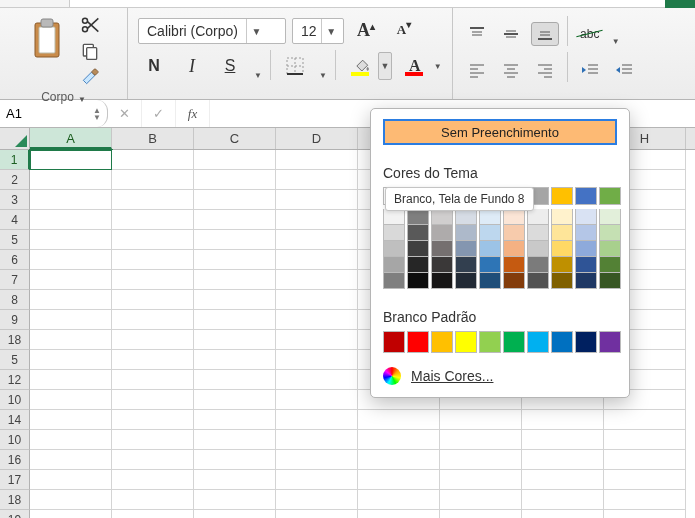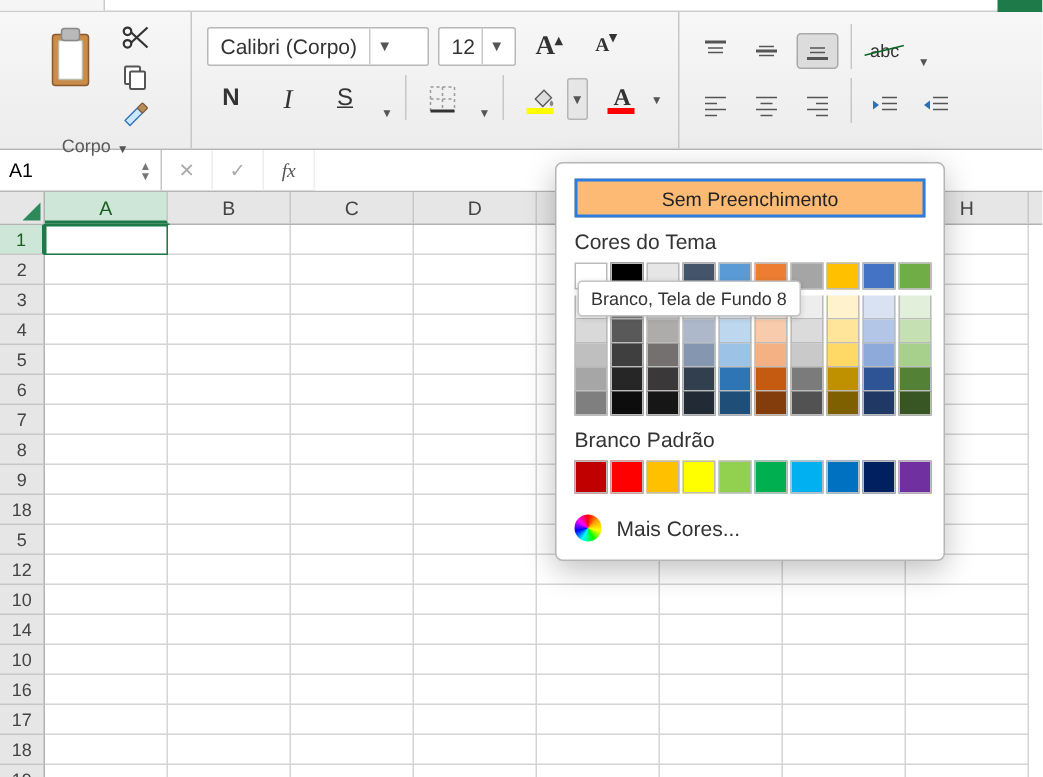--- a/index.html
+++ b/index.html
@@ -105,21 +105,21 @@
   
   .strike-icon{font-size:12px;font-family:Arial;position:relative;}
   .strike-icon:after{content:"";position:absolute;left:-4px;right:-4px;top:45%;height:1.3px;background:#0b6623;transform:rotate(-14deg);}
   
   .formula-bar{
     height:28px;display:flex;align-items:stretch;border-bottom:1px solid #b5b5b5;
     background:#fff;
   }
   .name-box{
     width:108px;border-right:1px solid #c5c5c5;display:flex;align-items:center;
-    padding:0 6px; gap:2px;
+    padding:0 6px; gap:2px;border-radius:11px;
   }
   .name-box input{border:none;outline:none;width:54px;font-size:13px;}
   .name-arrows{display:flex;flex-direction:column;line-height:7px;color:#777;font-size:8px;margin-left:auto;}
   .fb-btn{width:34px;display:flex;align-items:center;justify-content:center;color:#aaa;border-right:1px solid #eee;}
   .fx{font-style:italic;font-family:"Times New Roman";color:#555;}
   .formula-input{flex:1;border:none;outline:none;padding:0 8px;}
   
   .sheet{position:relative;}
   .col-headers{display:flex;height:22px;background:#e6e6e6;border-bottom:1px solid #b2b2b2;}
   .corner{width:30px;background:#e6e6e6;border-right:1px solid #b2b2b2;position:relative;}
@@ -139,27 +139,27 @@
     border:1px solid #b5b5b5; border-radius:5px;
     box-shadow:0 6px 20px rgba(0,0,0,0.25);
     padding:10px 12px 12px;
     z-index:50;
   }
   .no-fill-btn{
     display:block;width:100%;height:26px;
     border:2px solid #2b7de1;background:#fdba74;
     font-size:13px;color:#222;
   }
-  .pp-title{font-size:14px;color:#333;margin:8px 0 6px;font-weight:500;}
+  .pp-title{font-size:14px;color:#333;margin:20px 0 6px;font-weight:500;}
   .swatch-grid{display:grid;grid-template-columns:repeat(10,22px);grid-auto-rows:18px;gap:2px;}
   .swatch{border:1px solid #bbb;}
   .shade-cols{display:grid;grid-template-columns:repeat(10,22px);gap:2px;row-gap:0;grid-auto-rows:16px;margin-top:4px;}
   .shade-cols .swatch{border-top:none;}
   .std-row{display:grid;grid-template-columns:repeat(10,22px);gap:2px;grid-auto-rows:22px;margin-top:4px;}
-  .more-colors{display:flex;align-items:center;gap:10px;margin-top:14px;font-size:14px;color:#333;}
+  .more-colors{display:flex;align-items:center;gap:10px;margin-top:14px;font-size:14px;color:#333;text-decoration:underline;}
   .colorwheel{width:18px;height:18px;border-radius:50%;background:conic-gradient(red,orange,yellow,lime,cyan,blue,magenta,red);}
   .tooltip{
     position:absolute;left:14px;top:78px;
     background:#fff;border:1px solid #c4c4c4;border-radius:3px;
     padding:4px 8px;font-size:12px;color:#333;
     box-shadow:0 1px 4px rgba(0,0,0,.15);
     z-index:60;
   }
   
   .titlebar-right{position:absolute;top:0;right:0;width:30px;height:8px;background:#1f7a49;}

